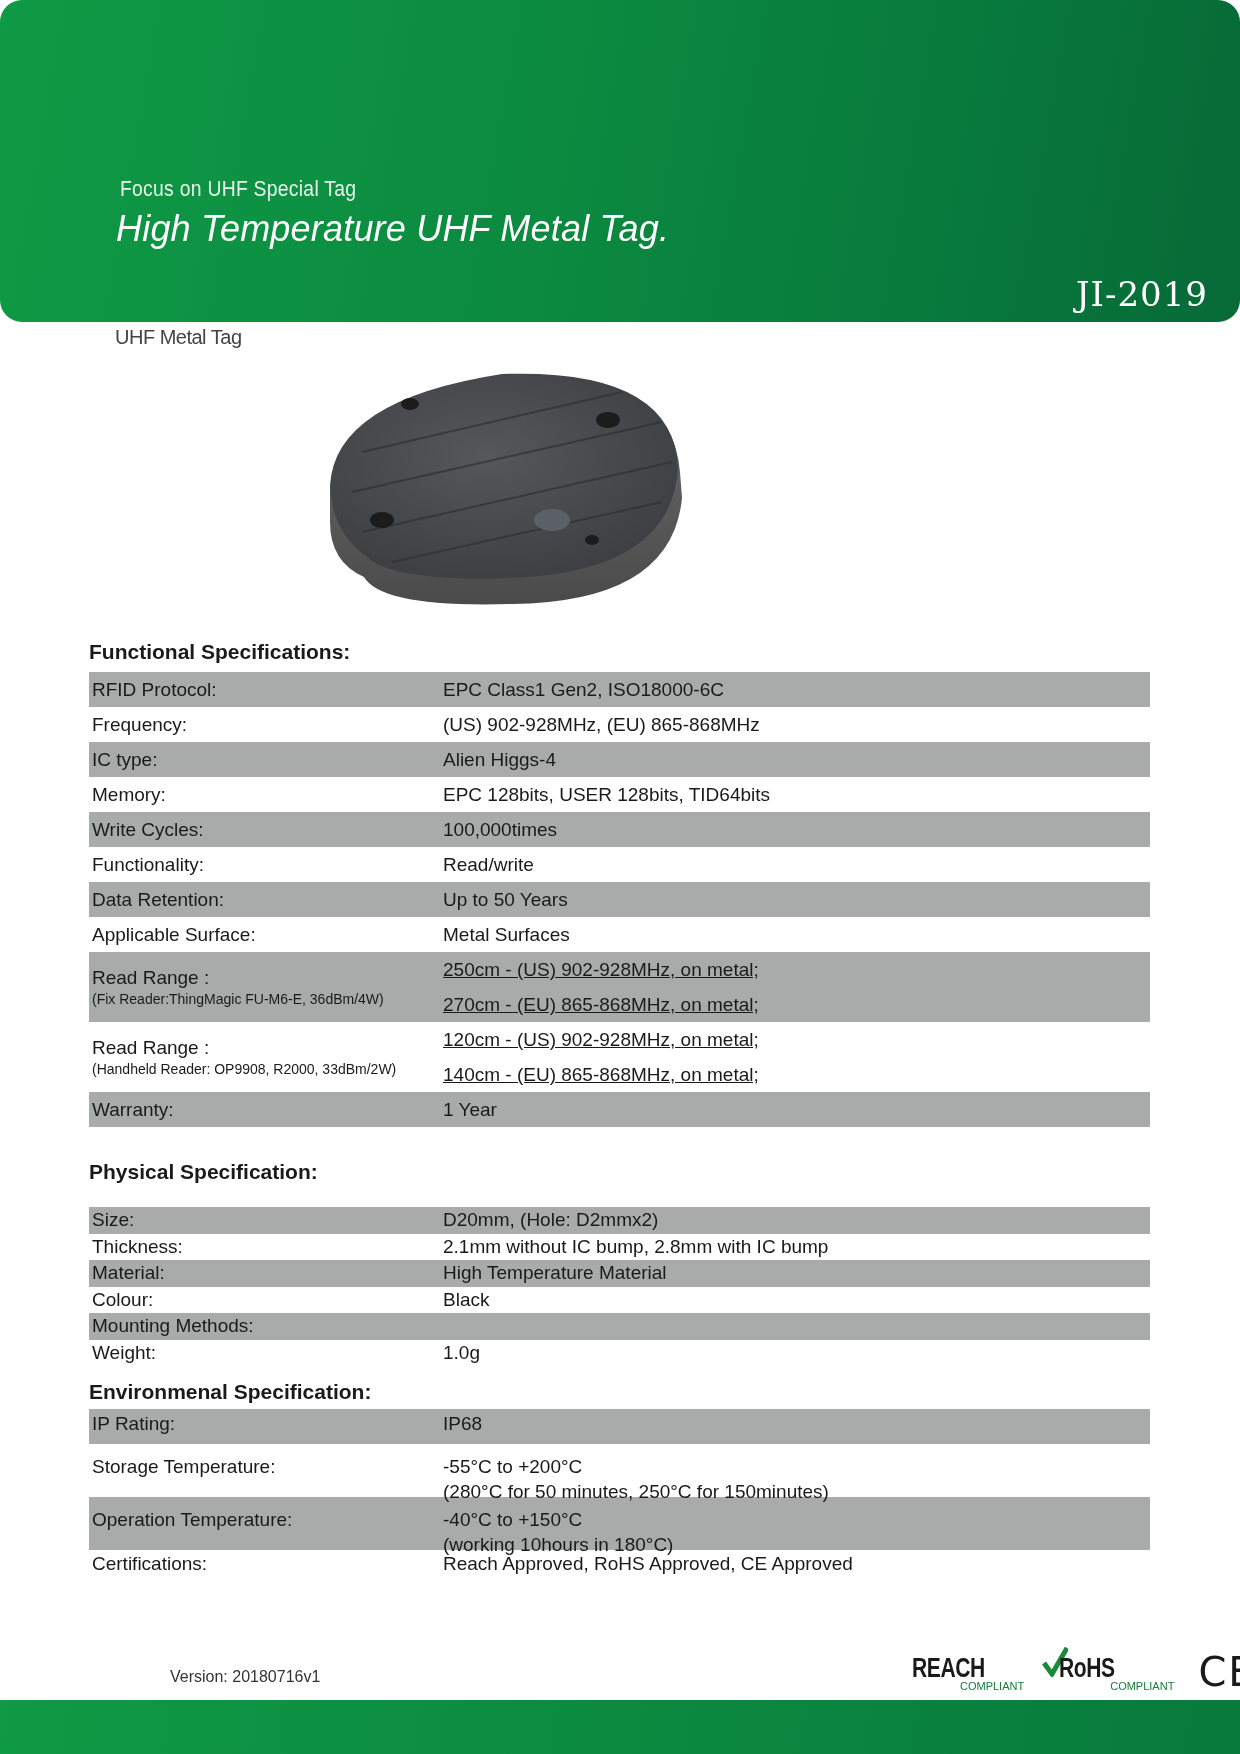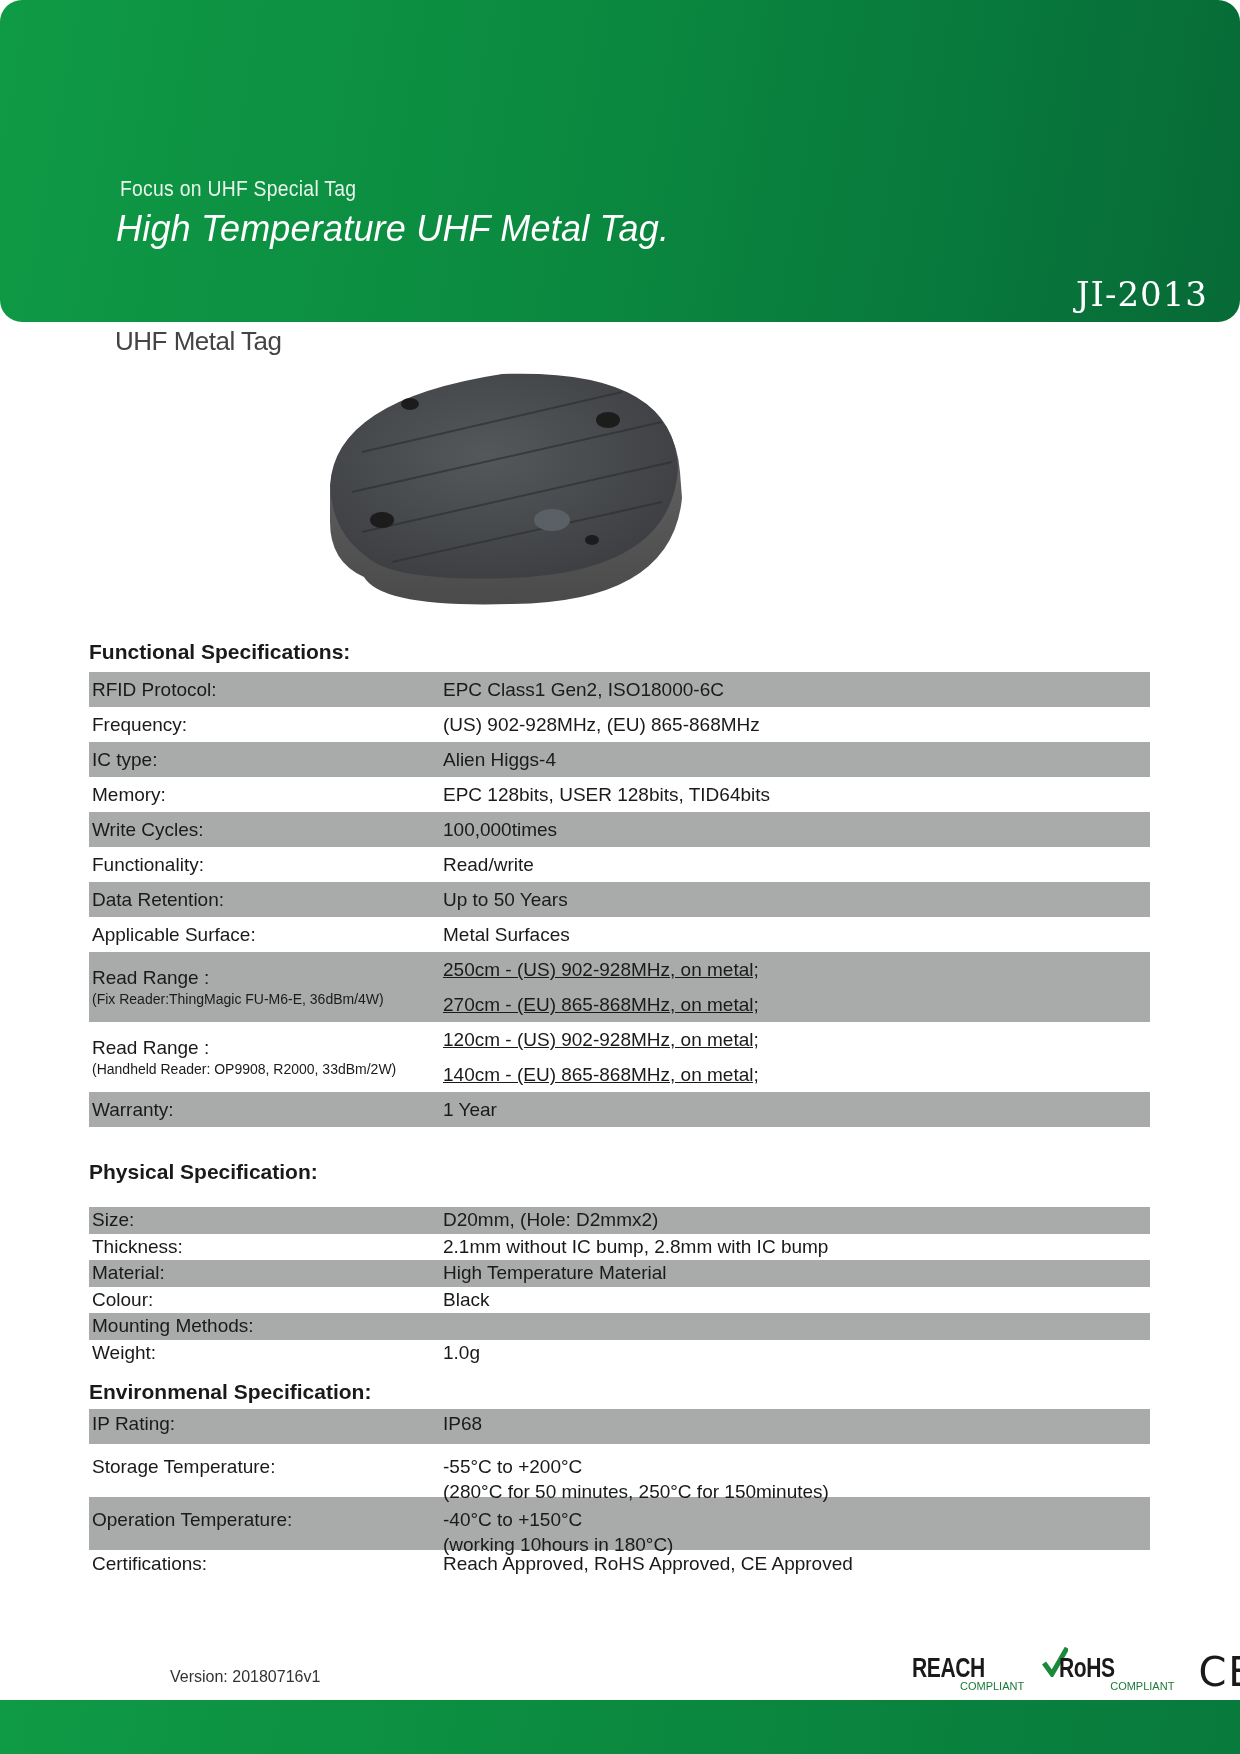--- a/index.html
+++ b/index.html
@@ -1,21 +1,21 @@
 <!DOCTYPE html>
 <html><head>
 <meta charset="utf-8">
 <style>
   html, body { margin: 0; padding: 0; }
   body { width: 1240px; height: 1754px; background: #fff; position: relative; overflow: hidden; font-family: "Liberation Sans", sans-serif; color: #1a1a1a; }
   .banner { position: absolute; left: 0; top: 0; width: 1240px; height: 322px; background: linear-gradient(100deg, #0f9a45 0%, #0b8a40 45%, #087a3c 75%, #076a37 100%); border-radius: 22px; }
   .banner .sub { position: absolute; left: 120px; top: 176px; color: #e8f5ec; font-size: 22px; font-weight: 300; letter-spacing: 0.3px; transform: scaleX(0.88); transform-origin: left; }
   .banner .title { position: absolute; left: 116px; top: 208px; color: #ffffff; font-size: 36px; font-style: italic; font-weight: 300; letter-spacing: 0.2px; }
   .banner .code { position: absolute; right: 32px; top: 274px; color: #ffffff; font-family: "DejaVu Serif", serif; font-size: 34px; letter-spacing: 1px; }
-  .product-label { position: absolute; left: 115px; top: 326px; font-size: 26px; color: #444; letter-spacing: -0.5px; font-weight: 300; }
+  .product-label { position: absolute; left: 115px; top: 326px; font-size: 20px; color: #444; letter-spacing: -0.5px; font-weight: 300; }
   .product-image { position: absolute; left: 322px; top: 372px; width: 366px; height: 236px; }
   .section-title { position: absolute; left: 89px; font-size: 21px; font-weight: bold; color: #1a1a1a; }
   .table { position: absolute; left: 89px; width: 1061px; }
   .row { display: flex; align-items: flex-start; font-size: 19px; color: #1a1a1a; }
   .row.shade { background: #a9abab; }
   .row .k { width: 354px; padding-left: 3px; box-sizing: border-box; }
   .row .v { flex: 1; }
   .func .row { height: 35px; align-items: center; margin-bottom: 0; }
   .func .row + .row { border-top: 0; }
   .func .row.tall { height: 70px; align-items: center; }
@@ -31,21 +31,21 @@
   .cert .small { font-size: 11px; color: #1a7a3a; margin-top: -1px; margin-left: 48px; }
   .ce { font-size: 40px; color: #1a1a1a; font-family: "DejaVu Sans", sans-serif; letter-spacing: 2px; line-height: 1; }
   .footer-bar { position: absolute; left: 0; top: 1700px; width: 1240px; height: 54px; background: linear-gradient(100deg, #0f9a45 0%, #0b8a40 50%, #087a3c 100%); }
 </style>
 </head>
 <body>
 
 <div class="banner">
   <div class="sub">Focus on UHF Special Tag</div>
   <div class="title">High Temperature UHF Metal Tag.</div>
-  <div class="code">JI-2013</div>
+  <div class="code">JI-2019</div>
 </div>
 
 <div class="product-label">UHF Metal Tag</div>
 
 <div class="product-image">
   <svg width="366" height="236" viewBox="0 0 366 236">
     <defs>
       <linearGradient id="edge" x1="0" y1="0" x2="0" y2="1">
         <stop offset="0" stop-color="#6d6d6d"></stop>
         <stop offset="1" stop-color="#4a4a4a"></stop>

